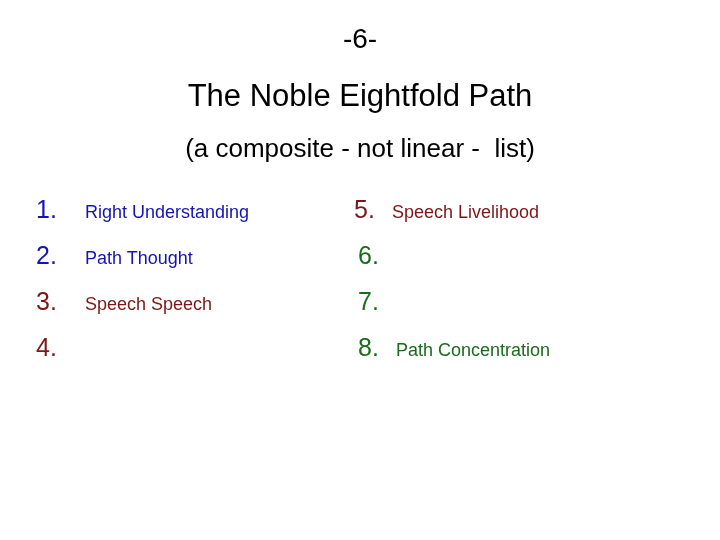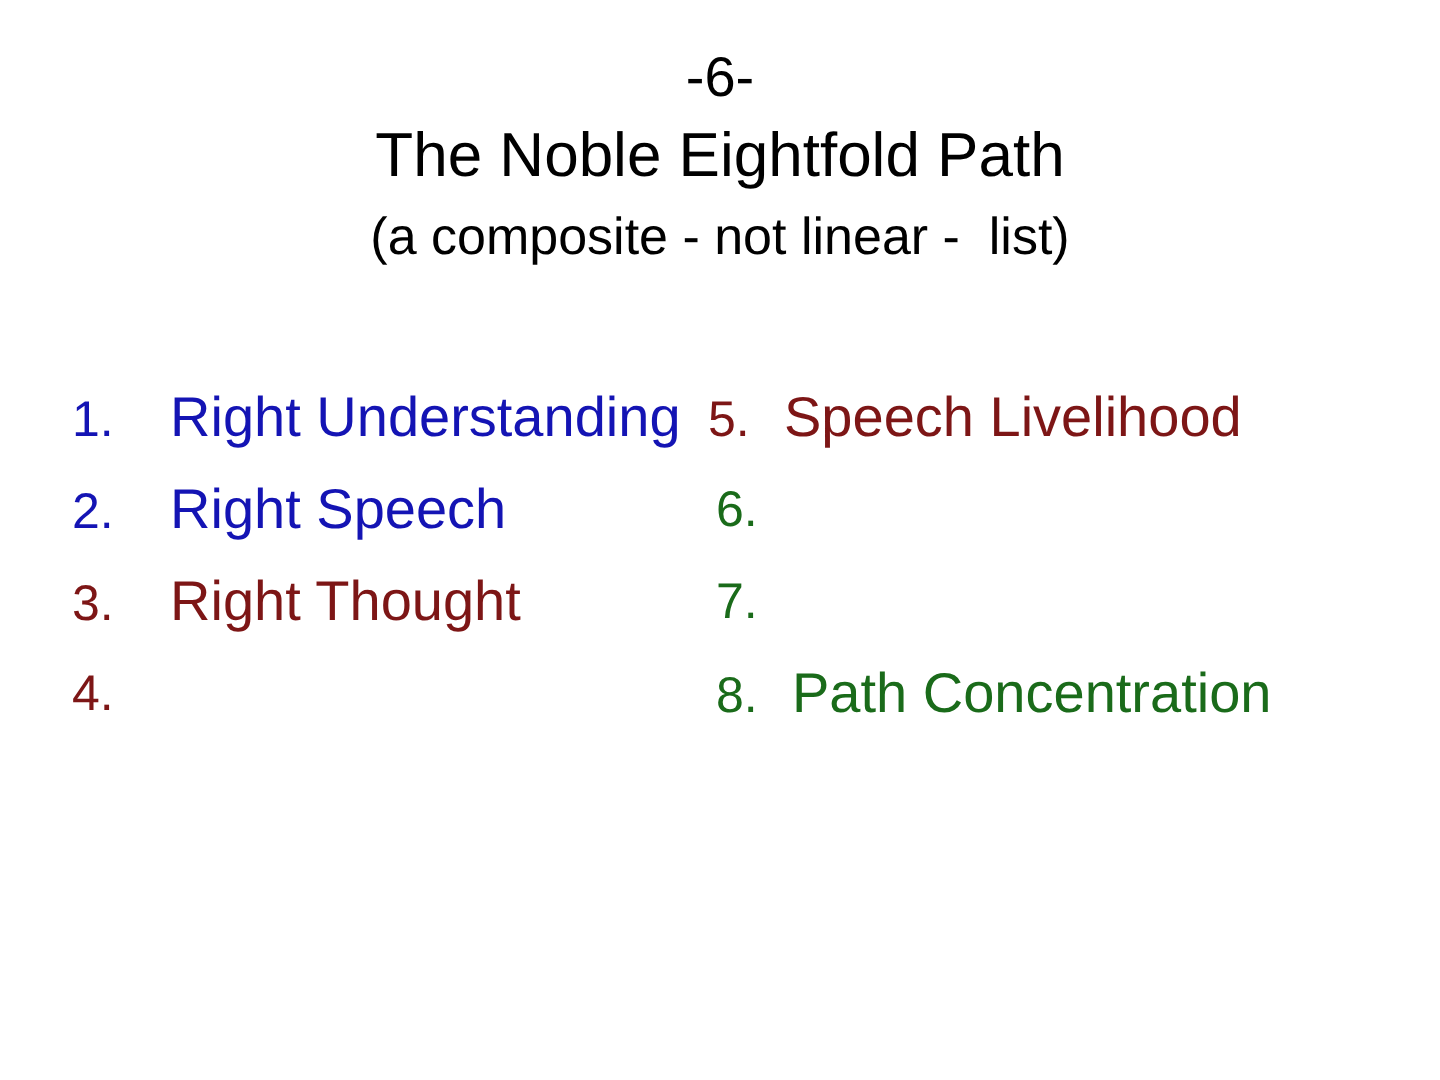--- a/index.html
+++ b/index.html
@@ -38,28 +38,28 @@
     font-size: 28px;
     line-height: 34px;
     letter-spacing: 0px;
     color: #000000;
   }
 
   .main-title {
     font-size: 31px;
     line-height: 40px;
     color: #000000;
-    margin-top: 2px;
+    margin-top: 20px;
   }
 
   .subtitle {
     font-size: 26px;
     line-height: 34px;
     color: #000000;
-    margin-top: 3px;
+    margin-top: 15px;
     white-space: pre;
   }
 
   
   .list-area {
     position: absolute;
     left: 0;
     top: 186px;
     width: 720px;
     height: 190px;
@@ -83,21 +83,21 @@
   .num {
     display: inline-block;
     font-size: 25px;
     text-align: left;
     flex: 0 0 auto;
   }
   .col-left .num  { width: 49px; }
   .col-right .num { width: 38px; }
 
   .label {
-    font-size: 28px;
+    font-size: 18px;
     flex: 0 0 auto;
   }
 
   
   .col-right .row.shift-left { position: relative; left: -4px; }
 
   
   .c-blue  { color: #1414b4; }
   .c-red   { color: #7d1616; }
   .c-green { color: #1a6b1a; }
@@ -115,25 +115,25 @@
 
   <div class="list-area">
 
     <div class="col col-left">
       <div class="row c-blue">
         <span class="num">1.</span>
         <span class="label">Right Understanding</span>
       </div>
       <div class="row c-blue">
         <span class="num">2.</span>
-        <span class="label">Right Speech</span>
+        <span class="label">Path Thought</span>
       </div>
       <div class="row c-red">
         <span class="num">3.</span>
-        <span class="label">Right Thought</span>
+        <span class="label">Speech Speech</span>
       </div>
       <div class="row c-red">
         <span class="num">4.</span>
       </div>
     </div>
 
     <div class="col col-right">
       <div class="row c-red shift-left">
         <span class="num">5.</span>
         <span class="label">Speech Livelihood</span>

